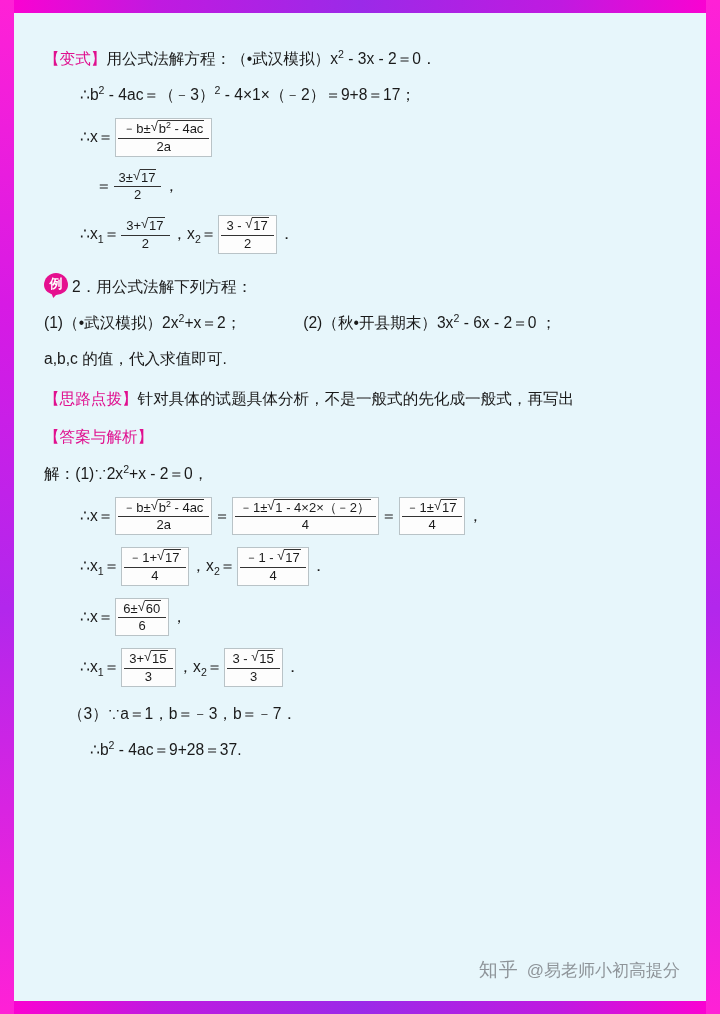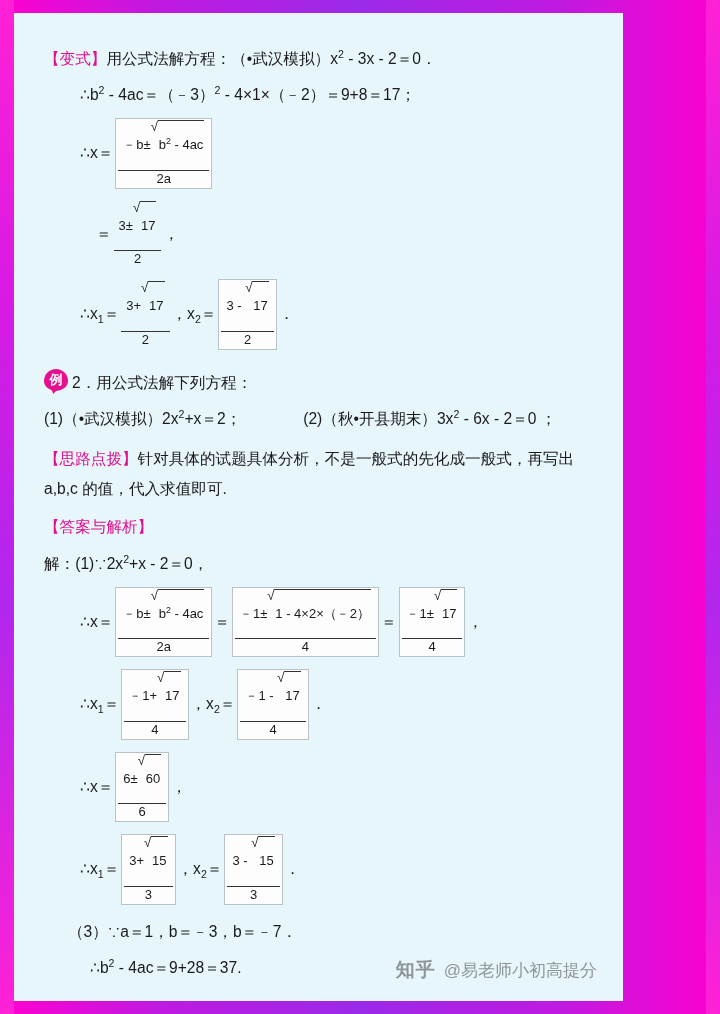--- a/index.html
+++ b/index.html
@@ -28,21 +28,21 @@
   .frame-bg::after {
     content: "";
     position: absolute;
     right: 0; top: 0; bottom: 0; width: 14px;
     background: linear-gradient(180deg, #ff21d6, #d71ae4 30%, #b227ec 60%, #ff21d6);
   }
   .page {
     position: absolute;
     left: 14px;
     top: 13px;
-    width: 609px;
+    width: 692px;
     height: 988px;
     background: #e7f6fb;
     overflow: hidden;
   }
   .content {
     padding: 34px 26px 0 30px;
     font-size: 15.6px;
     color: #1a1a1a;
     line-height: 1.55;
   }
@@ -80,21 +80,21 @@
   .rad { display: inline-block; position: relative; padding-left: 7px; }
   .rad::before {
     content: "√";
     position: absolute;
     left: 0; top: -1px;
     font-size: 1.02em;
   }
   .rad > .bar {
     display: inline-block;
     border-top: 1.1px solid #333;
-    padding: 16px 1px;
+    padding: 0 1px;
   }
 
   
   .badge {
     display: inline-block;
     position: relative;
     width: 26px; height: 24px;
     vertical-align: -5px;
     margin-right: 2px;
   }
@@ -131,21 +131,21 @@
     position: absolute;
     right: 26px;
     bottom: 18px;
     display: flex;
     align-items: center;
     gap: 8px;
     color: #8e9499;
     font-size: 17px;
   }
   .wm-logo {
-    font-weight: bold;
+    font-weight: normal;
     font-size: 19px;
     color: #8e9499;
     letter-spacing: 1px;
   }
 </style>
 </head>
 <body>
 
 <div class="frame-bg"></div>
 
@@ -191,25 +191,25 @@
         <span class="tail"></span>
         <span class="ch">例</span>
       </span><span>2</span><span>．用公式法解下列方程：</span>
     </div>
 
     <div class="line">
       <span class="nowrap"><span>(1)（•武汉模拟）2x</span><sup>2</sup><span>+x＝2；</span></span><span class="gap-col"></span><span class="nowrap"><span>(2)（秋•开县期末）3x</span><sup>2</sup><span> - 6x - 2＝0 ；</span></span>
     </div>
 
 
+    <div class="line">
+      <span>a,b,c 的值，代入求值即可.</span>
+    </div>
     <div class="line tight" style="margin-top:16px;">
       <span class="pink-b">【思路点拨】</span><span>针对具体的试题具体分析，不是一般式的先化成一般式，再写出</span>
-    </div>
-    <div class="line">
-      <span>a,b,c 的值，代入求值即可.</span>
     </div>
 
     <div class="line" style="margin-top:14px;">
       <span class="pink-b">【答案与解析】</span>
     </div>
 
     <div class="line">
       <span>解：(1)∵2x</span><sup>2</sup><span>+x - 2＝0，</span>
     </div>
 

